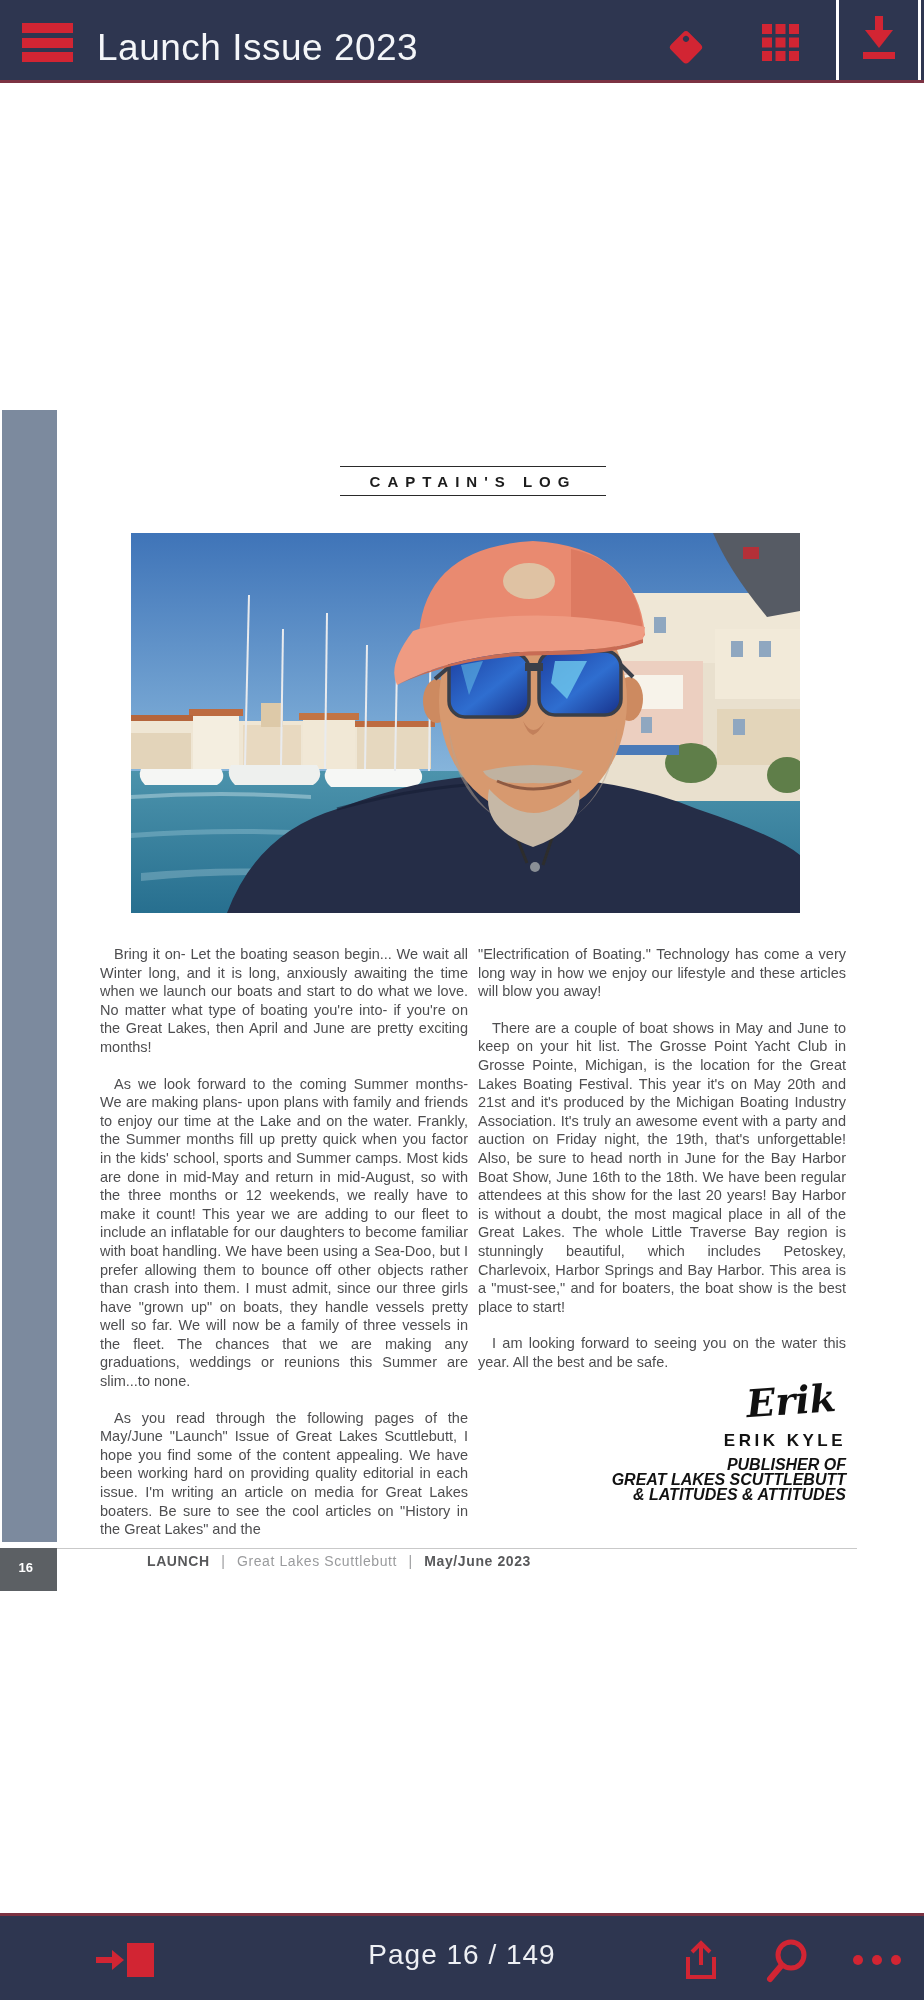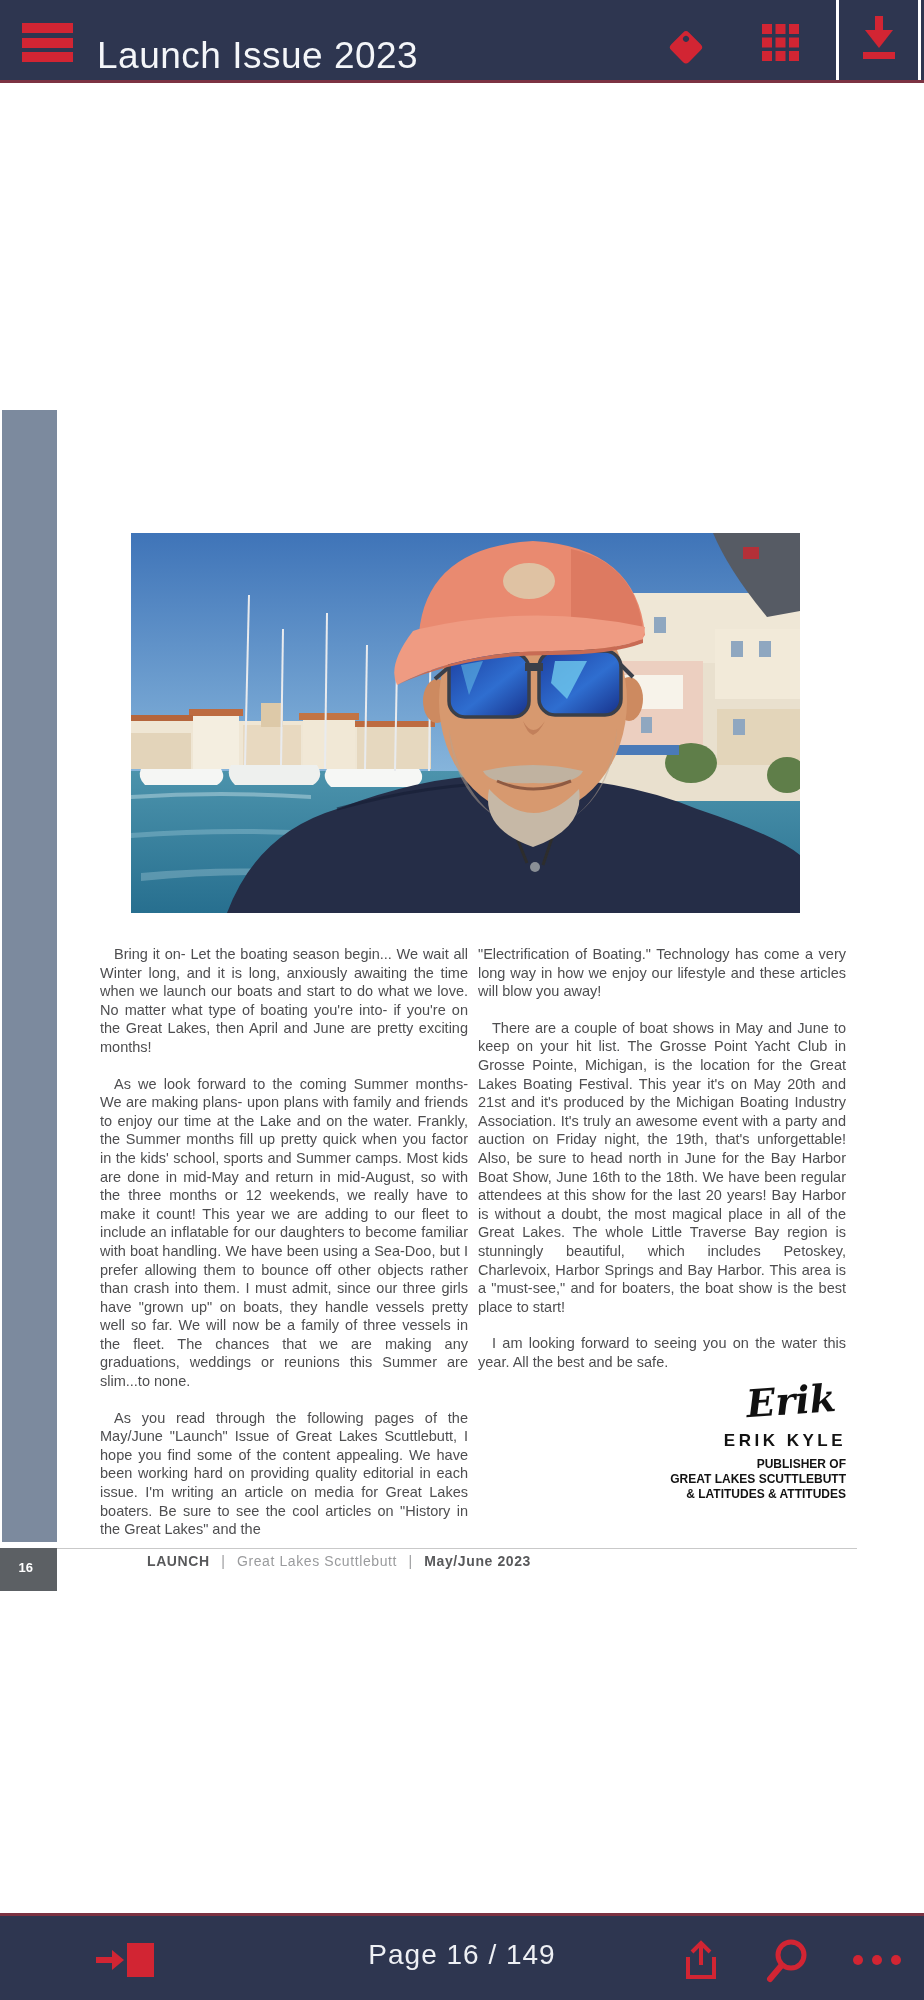--- a/index.html
+++ b/index.html
@@ -4,21 +4,21 @@
 <style>
   html,body{margin:0;padding:0;background:#ffffff;}
   #screen{position:relative;width:924px;height:2000px;background:#ffffff;overflow:hidden;
           font-family:"Liberation Sans",sans-serif;}
 
   
   .topbar{position:absolute;left:0;top:0;width:924px;height:80px;background:#2e3650;
           border-bottom:3px solid #7c3242;}
   .hamburger{position:absolute;left:22px;top:23px;width:51px;height:39px;cursor:pointer;}
   .hamburger .bar{height:10px;background:#d22533;margin-bottom:4.5px;}
-  .topbar-title{position:absolute;left:97px;top:16px;height:80px;line-height:80px;
+  .topbar-title{position:absolute;left:97px;top:8px;height:80px;line-height:80px;
           color:#f4f6f9;font-size:37px;letter-spacing:.5px;white-space:nowrap;}
   .icon-btn{position:absolute;cursor:pointer;}
   .dl-box{position:absolute;left:836px;top:0;width:85px;height:80px;
           border-left:3px solid #ffffff;border-right:3px solid #ffffff;box-sizing:border-box;
           display:flex;align-items:center;justify-content:center;cursor:pointer;}
 
   
   .bottombar{position:absolute;left:0;top:1913px;width:924px;height:87px;background:#2e3650;
           border-top:3px solid #7c3242;box-sizing:border-box;}
   .page-indicator{position:absolute;left:0;top:1913px;width:924px;height:87px;text-align:center;
@@ -46,21 +46,21 @@
   .col-left{left:100px;}
   .col-right{left:478px;}
   .col p{margin:0 0 18px 0;}
   .col p.ind{text-indent:14px;}
 
   .signature{margin:6px 10px 0 0;text-align:right;font-family:"DejaVu Serif",serif;
           font-style:italic;font-weight:bold;font-size:38px;color:#111;
           transform:rotate(-4deg);transform-origin:right center;}
   .author{margin-top:24px;text-align:right;color:#121212;}
   .author-name{font-size:17px;font-weight:bold;letter-spacing:3.5px;margin-bottom:6px;}
-  .author-line{font-size:12px;font-weight:bold;line-height:15px;}
+  .author-line{font-size:16px;font-weight:bold;font-style:italic;line-height:15px;}
 </style>
 </head>
 <body>
 
 <div id="screen">
 
   <div class="topbar">
     <div class="hamburger">
       <span class="icon">
         <div class="bar"></div><div class="bar"></div><div class="bar"></div>
@@ -99,20 +99,23 @@
           <rect x="16" y="0" width="8" height="18"></rect>
           <polygon points="6,14 34,14 20,32"></polygon>
           <rect x="4" y="36" width="32" height="7"></rect>
         </g>
       </svg>
     </div>
   </div>
 
   <div class="side-accent"></div>
 
+  <div class="section-head-wrap">
+    <div class="section-head">CAPTAIN'S LOG</div>
+  </div>
 
   <div class="photo">
     <svg width="669" height="380" viewBox="0 0 669 380">
       <defs>
         <linearGradient id="sky" x1="0" y1="0" x2="0" y2="1">
           <stop offset="0" stop-color="#3f74b8"></stop>
             <stop offset="1" stop-color="#8cbade"></stop>
         </linearGradient>
         <linearGradient id="water" x1="0" y1="0" x2="0" y2="1">
           <stop offset="0" stop-color="#4c93ac"></stop>

